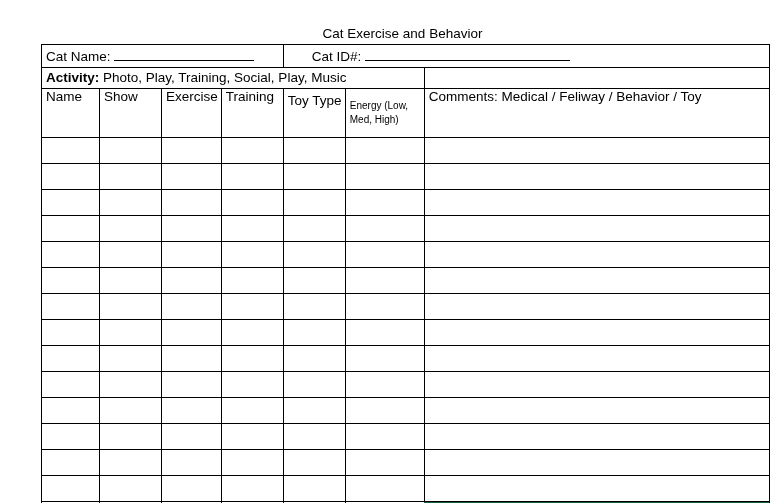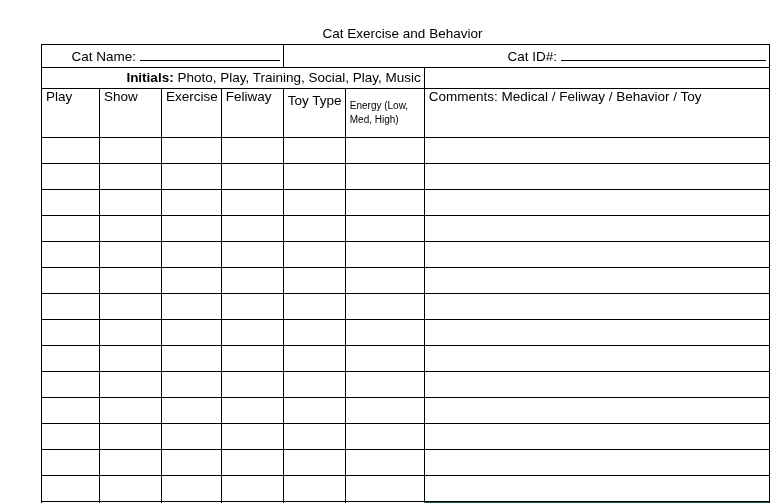--- a/index.html
+++ b/index.html
@@ -45,21 +45,20 @@
   table.grid td {
     border: 1px solid #000000;
     padding: 0;
     vertical-align: top;
     font-size: 13.5px;
   }
   .pad {
     padding: 2px 3px 2px 4px;
     white-space: nowrap;
     overflow: hidden;
-    text-align: right;
   }
   .namerow td { height: 19px; }
   .namerow .pad { line-height: 16px; }
 
   .label-underline {
     display: inline-block;
     border-bottom: 1px solid #000000;
     height: 13px;
     vertical-align: baseline;
   }
@@ -152,39 +151,39 @@
           <div class="pad" style="padding-left:28px">
             <span>Cat ID#:</span>
             <span class="label-underline" style="width:205px"></span>
           </div>
         </td>
       </tr>
 
       <tr class="activity-row">
         <td colspan="6">
           <div class="pad">
-            <span class="bold">Initials:</span>
+            <span class="bold">Activity:</span>
             <span>Photo, Play, Training, Social, Play, Music</span>
           </div>
         </td>
         <td></td>
       </tr>
 
       <tr class="header-row">
         <td>
-          <div class="hdr">Play</div>
+          <div class="hdr">Name</div>
         </td>
         <td>
           <div class="hdr">Show</div>
         </td>
         <td>
           <div class="hdr">Exercise</div>
         </td>
         <td>
-          <div class="hdr">Feliway</div>
+          <div class="hdr">Training</div>
         </td>
         <td style="vertical-align:top">
           <div class="hdr wrap" style="padding-top:4px">Toy Type</div>
         </td>
         <td style="vertical-align:top">
           <div class="hdr wrap small" style="padding-top:10px">Energy (Low, Med, High)</div>
         </td>
         <td>
           <div class="hdr">Comments: Medical / Feliway / Behavior / Toy</div>
         </td>

